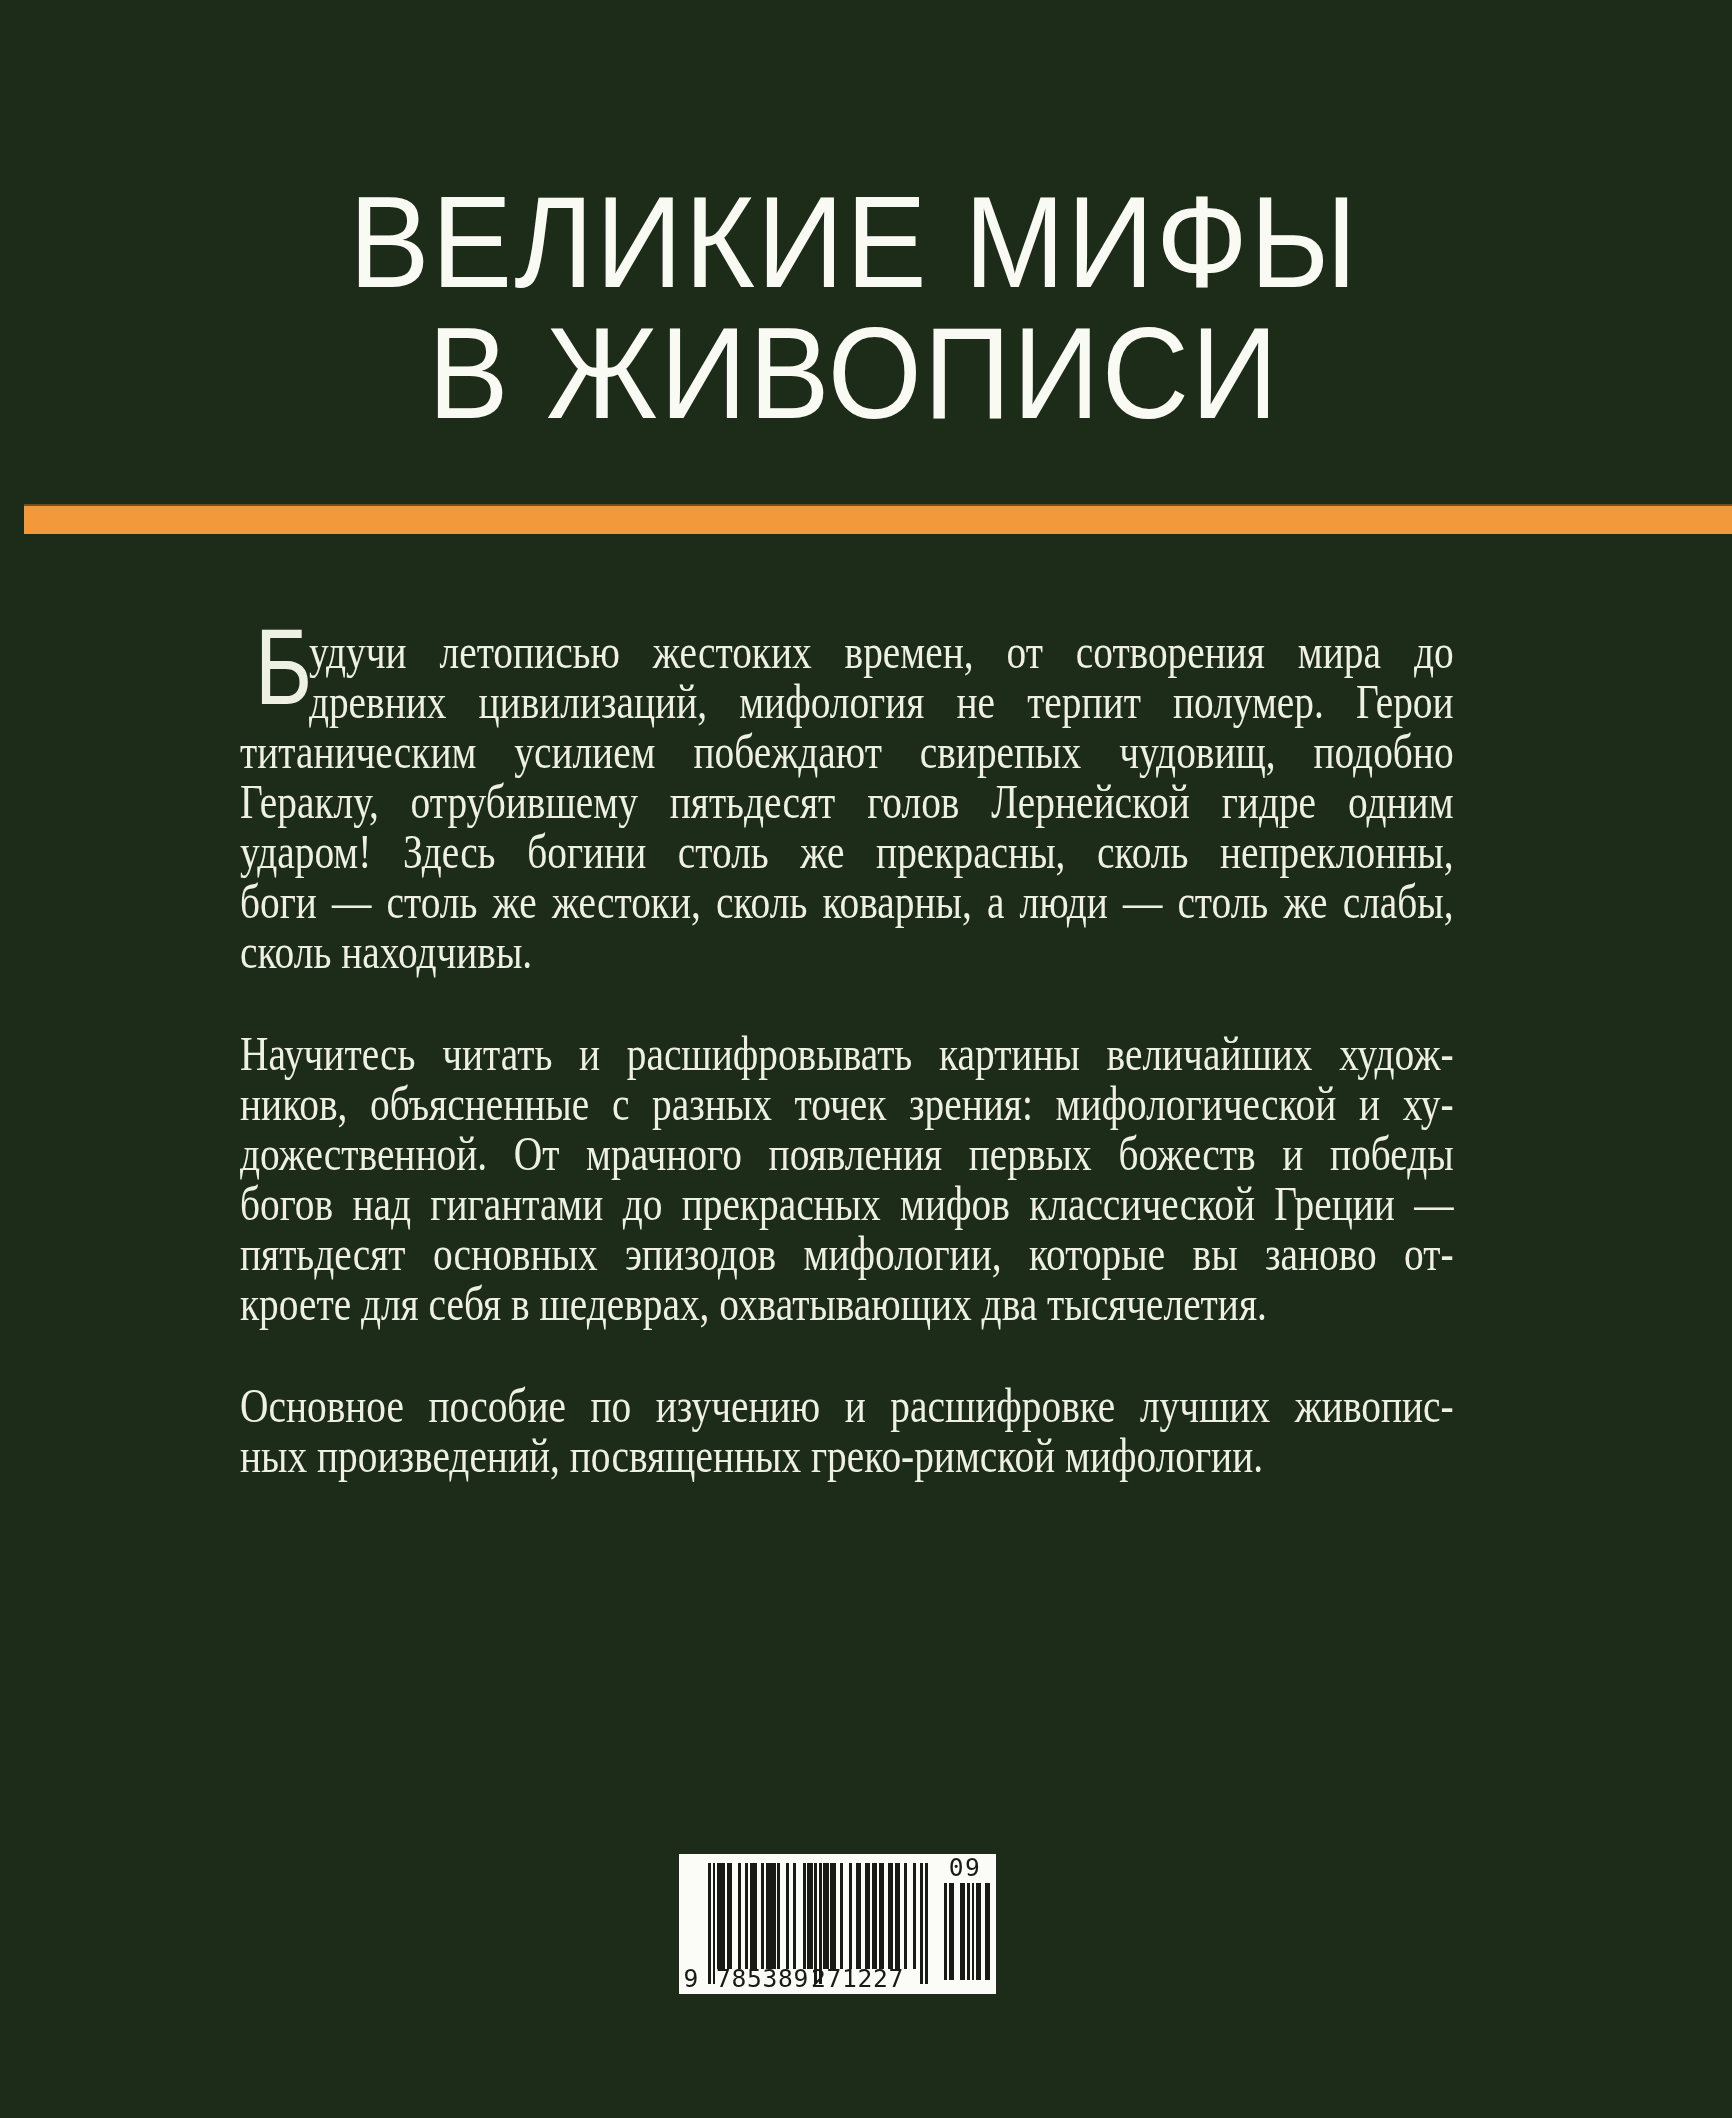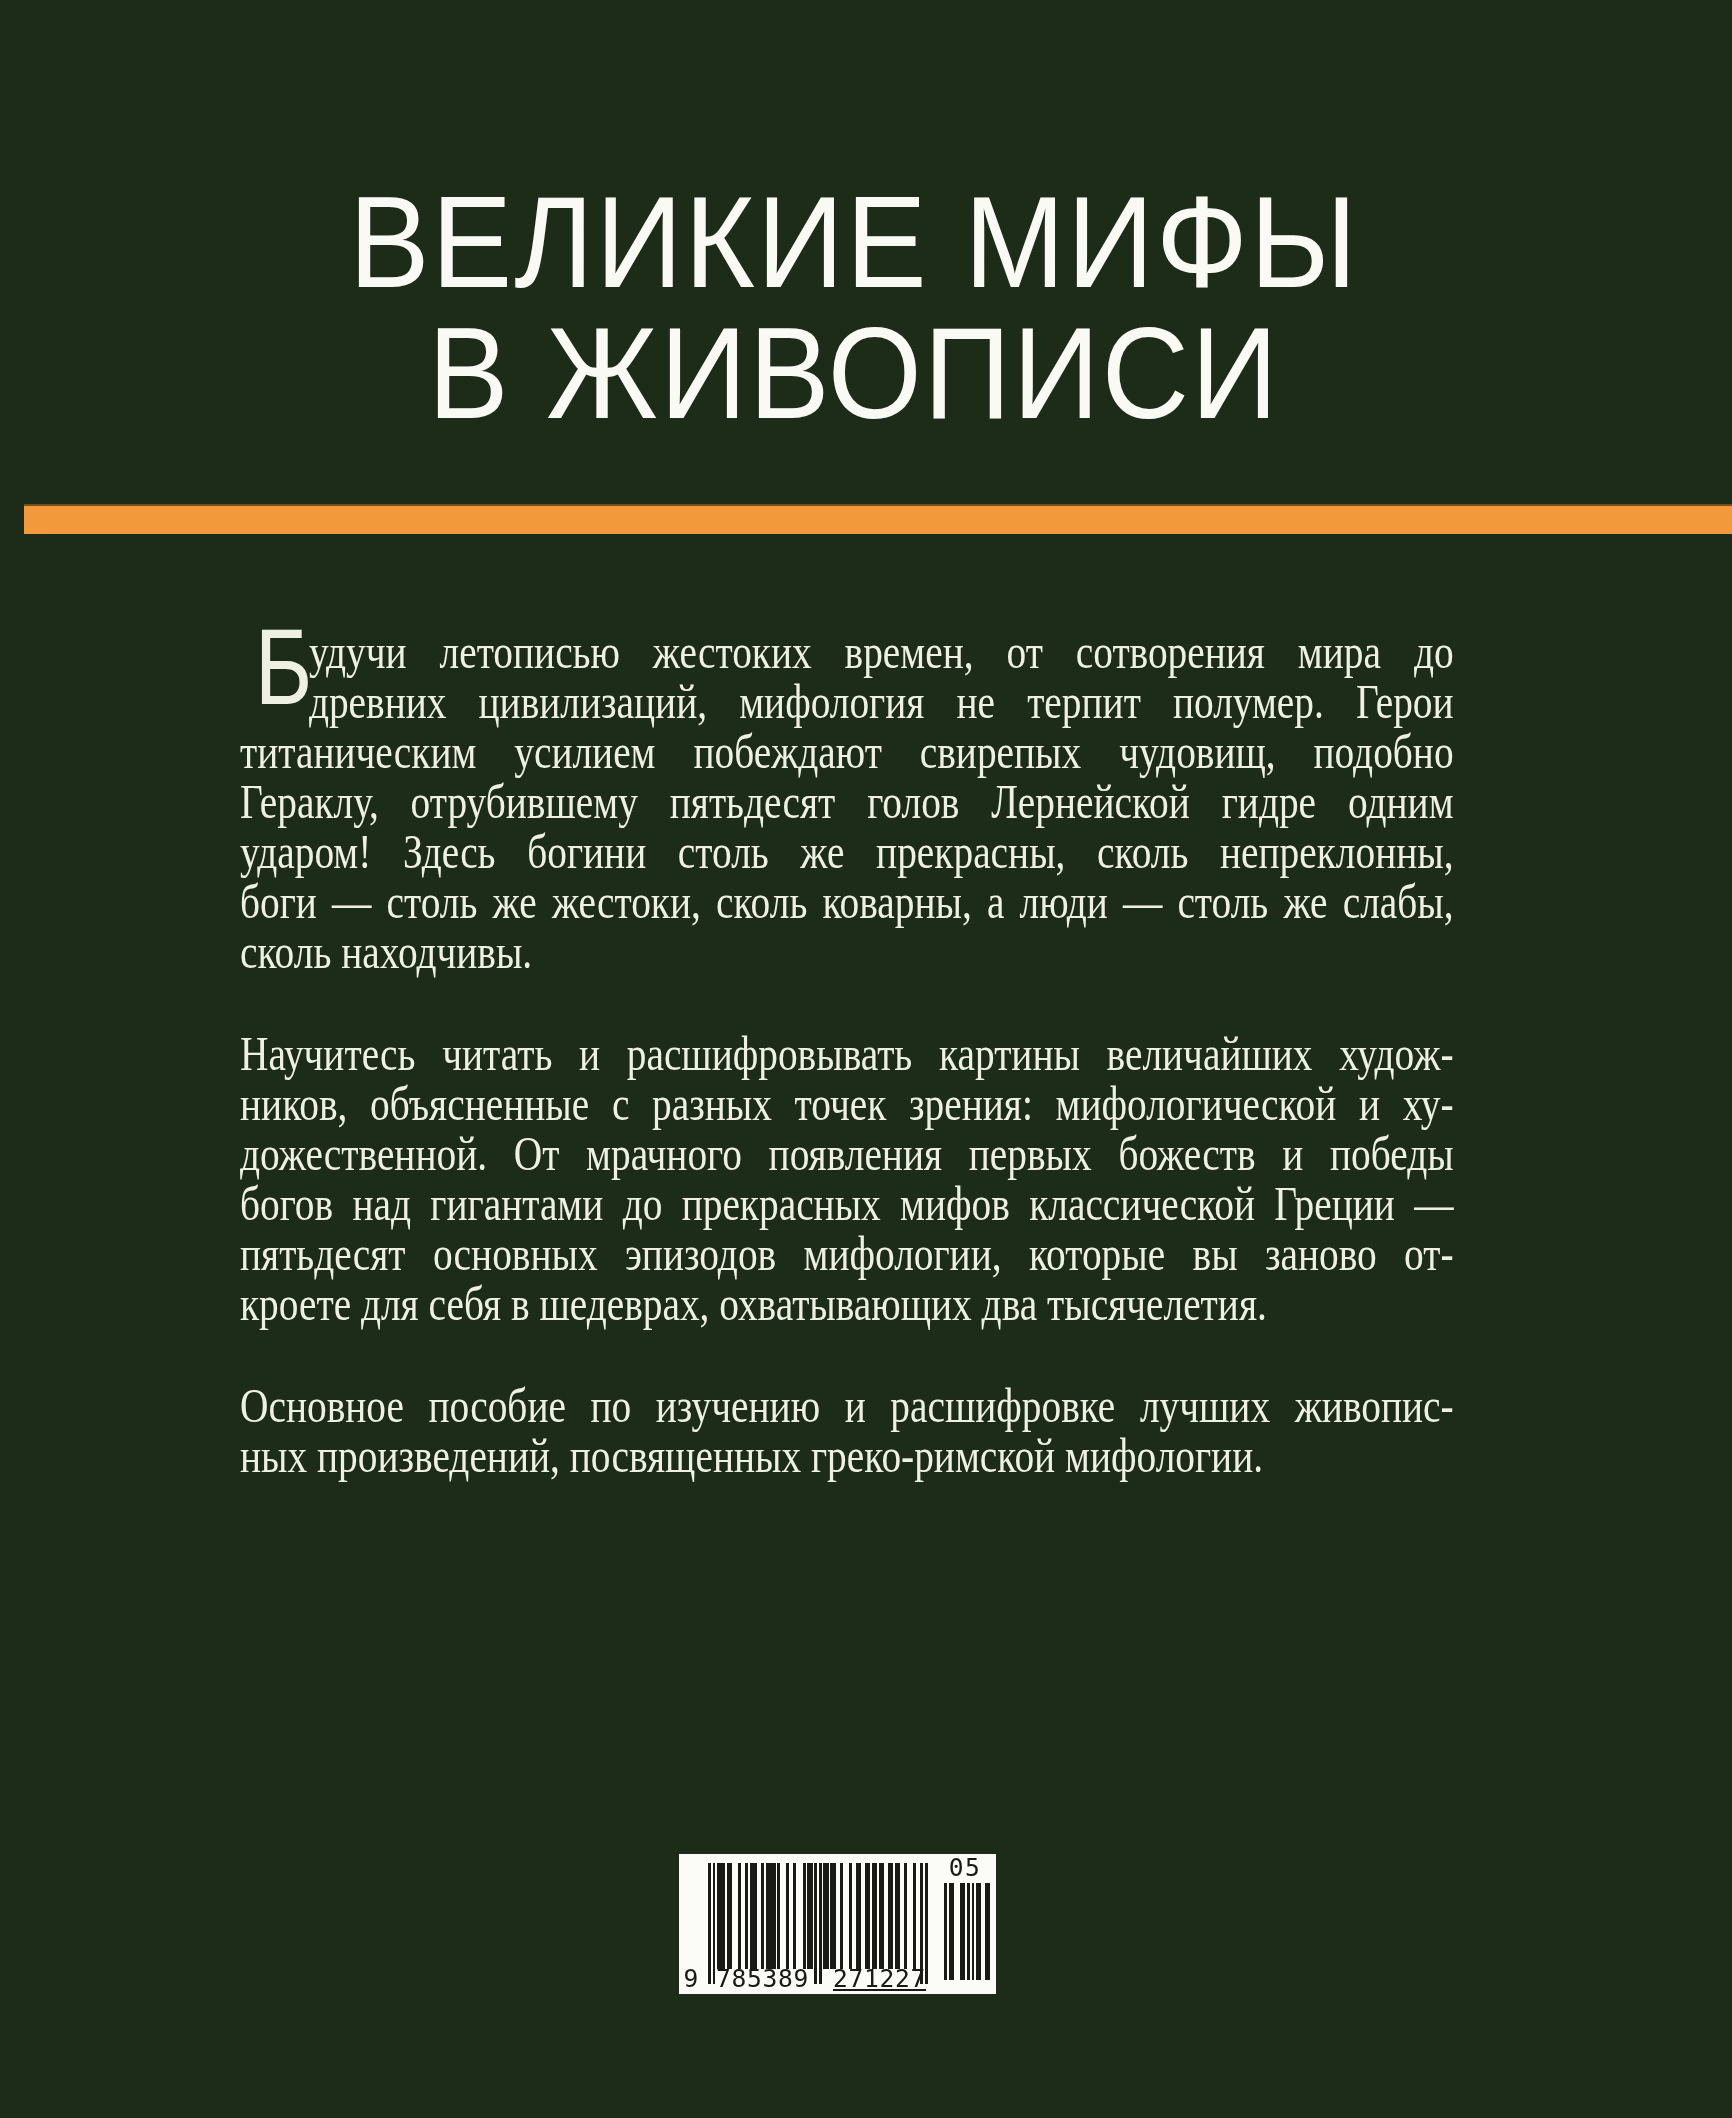--- a/index.html
+++ b/index.html
@@ -78,21 +78,21 @@
   .barcode-digits{
     position:absolute;
     font-family:"DejaVu Sans Mono",monospace;
     font-size:24.6px;line-height:24.6px;
     letter-spacing:0.7px;
     color:#191a16;
     top:113px;
   }
   .digit-first{left:4.5px;}
   .digit-left{left:37px;}
-  .digit-right{left:154px;text-decoration:underline;}
+  .digit-right{left:132px;}
   .addon-label{
     position:absolute;
     left:263px;top:1.5px;width:46px;
     text-align:center;
     font-family:"DejaVu Sans Mono",monospace;
     font-size:24.6px;line-height:24.6px;
     letter-spacing:1.5px;
     color:#191a16;
   }
 </style>
@@ -192,17 +192,17 @@
         <div class="bar" style="left: 25px; width: 2.6px; height: 97px;"></div>
         <div class="bar" style="left: 29.5px; width: 2.6px; height: 97px;"></div>
         <div class="bar" style="left: 34px; width: 2.6px; height: 97px;"></div>
         <div class="bar" style="left: 36px; width: 2.6px; height: 97px;"></div>
         <div class="bar" style="left: 43px; width: 2.6px; height: 97px;"></div>
         <div class="bar" style="left: 45px; width: 2.6px; height: 97px;"></div>
       </div>
     <span class="barcode-digits digit-first">9</span>
     <span class="barcode-digits digit-left">785389</span>
     <span class="barcode-digits digit-right">271227</span>
-    <span class="addon-label">05</span>
+    <span class="addon-label">09</span>
   </div>
 
 </div>
 
 
 </body></html>

